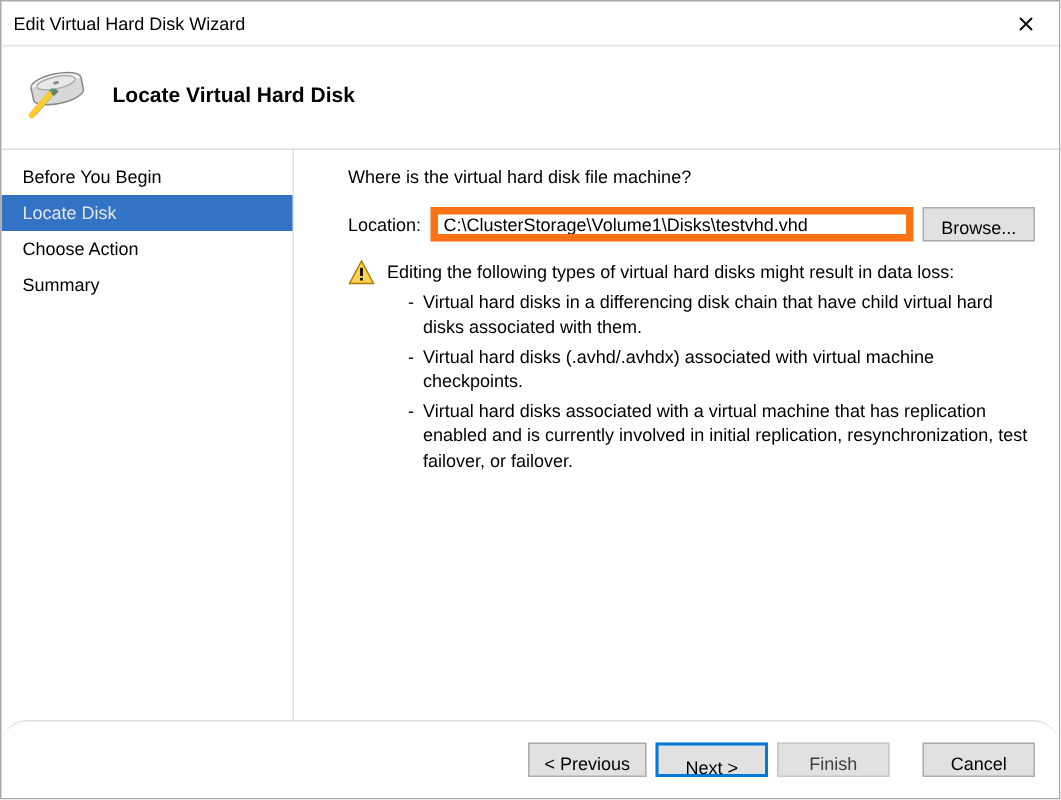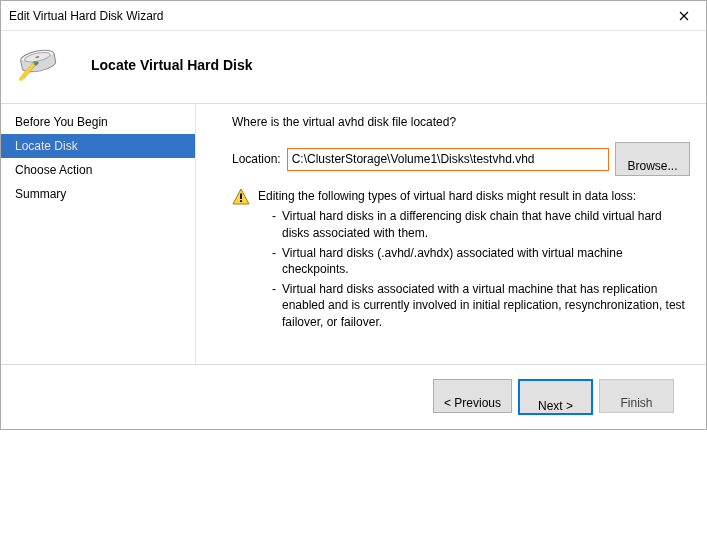--- a/index.html
+++ b/index.html
@@ -5,21 +5,21 @@
   * { box-sizing: border-box; }
   body {
     margin: 0;
     font-family: "Segoe UI", Tahoma, sans-serif;
     font-size: 12px;
     background: #fff;
     color: #000;
   }
   .window {
     width: 707px;
-    height: 430px;
+    height: 533px;
     border: 1px solid #aaa;
     display: flex;
     flex-direction: column;
     background: #fff;
   }
   .titlebar {
     height: 30px;
     display: flex;
     align-items: center;
     padding: 0 0 0 8px;
@@ -37,21 +37,21 @@
   }
 
   .header {
     display: flex;
     align-items: center;
     padding: 10px 16px 14px 16px;
     gap: 14px;
     border-bottom: 1px solid #ddd;
   }
   .header .icon-wrap { width: 44px; height: 44px; position: relative; }
-  .header h1 { font-size: 14px; font-weight: bold; margin: 16px; }
+  .header h1 { font-size: 14px; font-weight: bold; margin: 0; }
 
   .body {
     flex: 1;
     display: flex;
     overflow: hidden;
     gap: 20px;
   }
   .sidebar {
     width: 195px;
     border-right: 1px solid #e5e5e5;
@@ -76,30 +76,30 @@
   .loc-row {
     display: flex;
     align-items: center;
     gap: 6px;
     margin-bottom: 12px;
   }
   .loc-row label { white-space: nowrap; }
   .loc-row input[type=text] {
     flex: 1;
     height: 23px;
-    border: 1px solid #f97316;
+    border: 5px solid #f97316;
     padding: 0 4px;
     font-family: inherit;
     font-size: 12px;
     outline: none;
   }
   .btn {
     height: 23px;
     min-width: 75px;
-    padding: 16px 10px;
+    padding: 6px 10px;
     background: #e1e1e1;
     border: 1px solid #adadad;
     font-family: inherit;
     font-size: 12px;
     cursor: default;
   }
   .btn.primary { border: 2px solid #0078d7; background: #e1e1e1; line-height: 19px; }
   .btn[disabled] { color: #404040; background: #e1e1e1; border-color: #c7c7c7; text-align: center; }
 
   .warn-block { display: flex; gap: 8px; }
@@ -120,20 +120,21 @@
     position: absolute;
     left: 0;
   }
 
   .footer {
     border-top: 1px solid #ddd;
     padding: 14px 16px;
     display: flex;
     justify-content: flex-end;
     gap: 6px;
+    border-radius: 17px;
   }
   .footer .gap { width: 10px; }
 </style>
 </head>
 <body>
 
 <div class="window">
 
   <div class="titlebar">
     <span class="title">Edit Virtual Hard Disk Wizard</span>
@@ -163,21 +164,21 @@
 
   <div class="body">
     <div class="sidebar">
       <div class="step">Before You Begin</div>
       <div class="step active">Locate Disk</div>
       <div class="step">Choose Action</div>
       <div class="step">Summary</div>
     </div>
 
     <div class="content">
-      <div class="q">Where is the virtual avhd disk file located?</div>
+      <div class="q">Where is the virtual hard disk file machine?</div>
 
       <div class="loc-row">
         <label>Location:</label>
         <input type="text" value="C:\ClusterStorage\Volume1\Disks\testvhd.vhd" style="">
         <button class="btn">Browse...</button>
       </div>
 
       <div class="warn-block">
         <div class="warn-icon">
           <svg width="18" height="18" viewBox="0 0 18 18">
@@ -196,15 +197,16 @@
         </div>
       </div>
     </div>
   </div>
 
   <div class="footer">
     <button class="btn">&lt; Previous</button>
     <button class="btn primary">Next &gt;</button>
     <button class="btn" disabled="">Finish</button>
     <div class="gap"></div>
+    <button class="btn">Cancel</button>
   </div>
 
 </div>
 
 </body></html>

